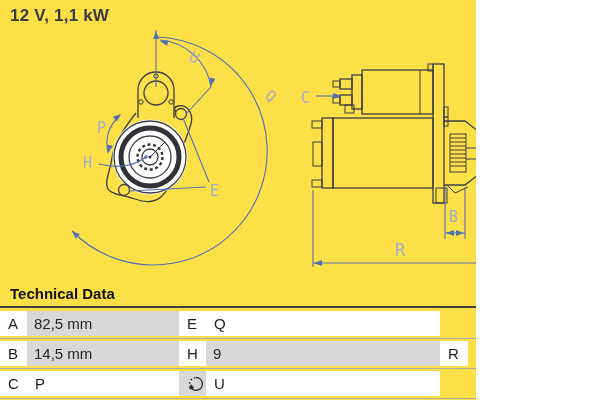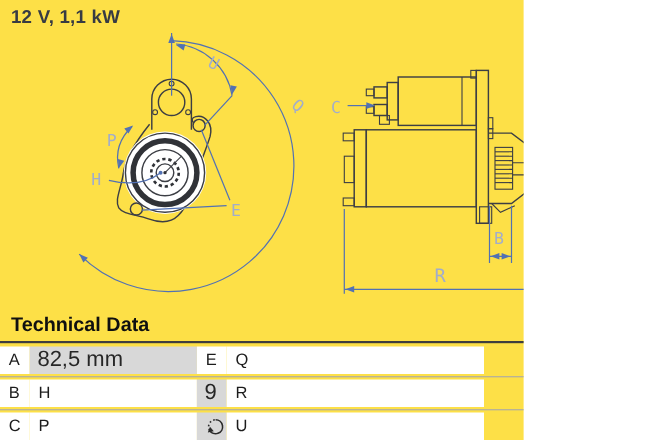--- a/index.html
+++ b/index.html
@@ -10,26 +10,26 @@
   .drawing{position:absolute;top:0;left:0;}
   .ol{stroke:#3c3e44;stroke-width:1.3;fill:none;}
   .olthin{stroke:#3c3e44;stroke-width:1;fill:none;}
   .ring{stroke:#303237;stroke-width:5;fill:none;}
   .spline{stroke:#303237;stroke-width:2.4;fill:none;stroke-dasharray:3 2.6;}
   .dim{stroke:#5271b3;stroke-width:1.1;fill:none;}
   .arr{fill:#5271b3;stroke:none;}
   .dimlabel{fill:#a2adcb;font-family:"DejaVu Sans Mono",monospace;font-size:15px;}
   .dimlabel.big{font-size:17px;}
   .tech{position:absolute;top:283px;left:0;width:600px;}
-  .tech-title{font-size:18px;font-weight:bold;color:#101010;padding:2px 12px 4px 10px;
+  .tech-title{font-size:15px;font-weight:bold;color:#101010;padding:2px 12px 4px 10px;
               border-bottom:2px solid #3e3e3e;}
   .rows{padding-top:3px;}
   .t-row{height:25px;display:grid;grid-template-columns:27px 152px 27px 234px 28px 1fr;}
   .k{background:#fff;display:flex;align-items:center;padding-left:8px;font-size:15px;color:#1c1c1c;}
-  .v{background:#d8d8d8;display:flex;align-items:center;padding-left:7px;font-size:20px;color:#262626;}
+  .v{background:#d8d8d8;display:flex;align-items:center;padding-left:7px;font-size:15px;color:#262626;}
   .sep{height:1px;background:#a9a9a9;margin:2px 0;}
   .rot-icon{display:block;}
 </style>
 </head>
 <body>
 
 <div class="canvas">
 
   <div class="page-title">12 V, 1,1 kW</div>
 
@@ -160,20 +160,21 @@
       <div class="t-row">
         <div class="k">A</div>
         <div class="v">82,5 mm</div>
         <div class="k">E</div>
         <div class="k">Q</div>
       </div>
       <div class="sep"></div>
 
       <div class="t-row">
         <div class="k">B</div>
+        <div class="v">14,5 mm</div>
         <div class="k">H</div>
         <div class="v">9</div>
         <div class="k">R</div>
       </div>
       <div class="sep"></div>
 
       <div class="t-row">
         <div class="k">C</div>
         <div class="k">P</div>
         <div class="v">

